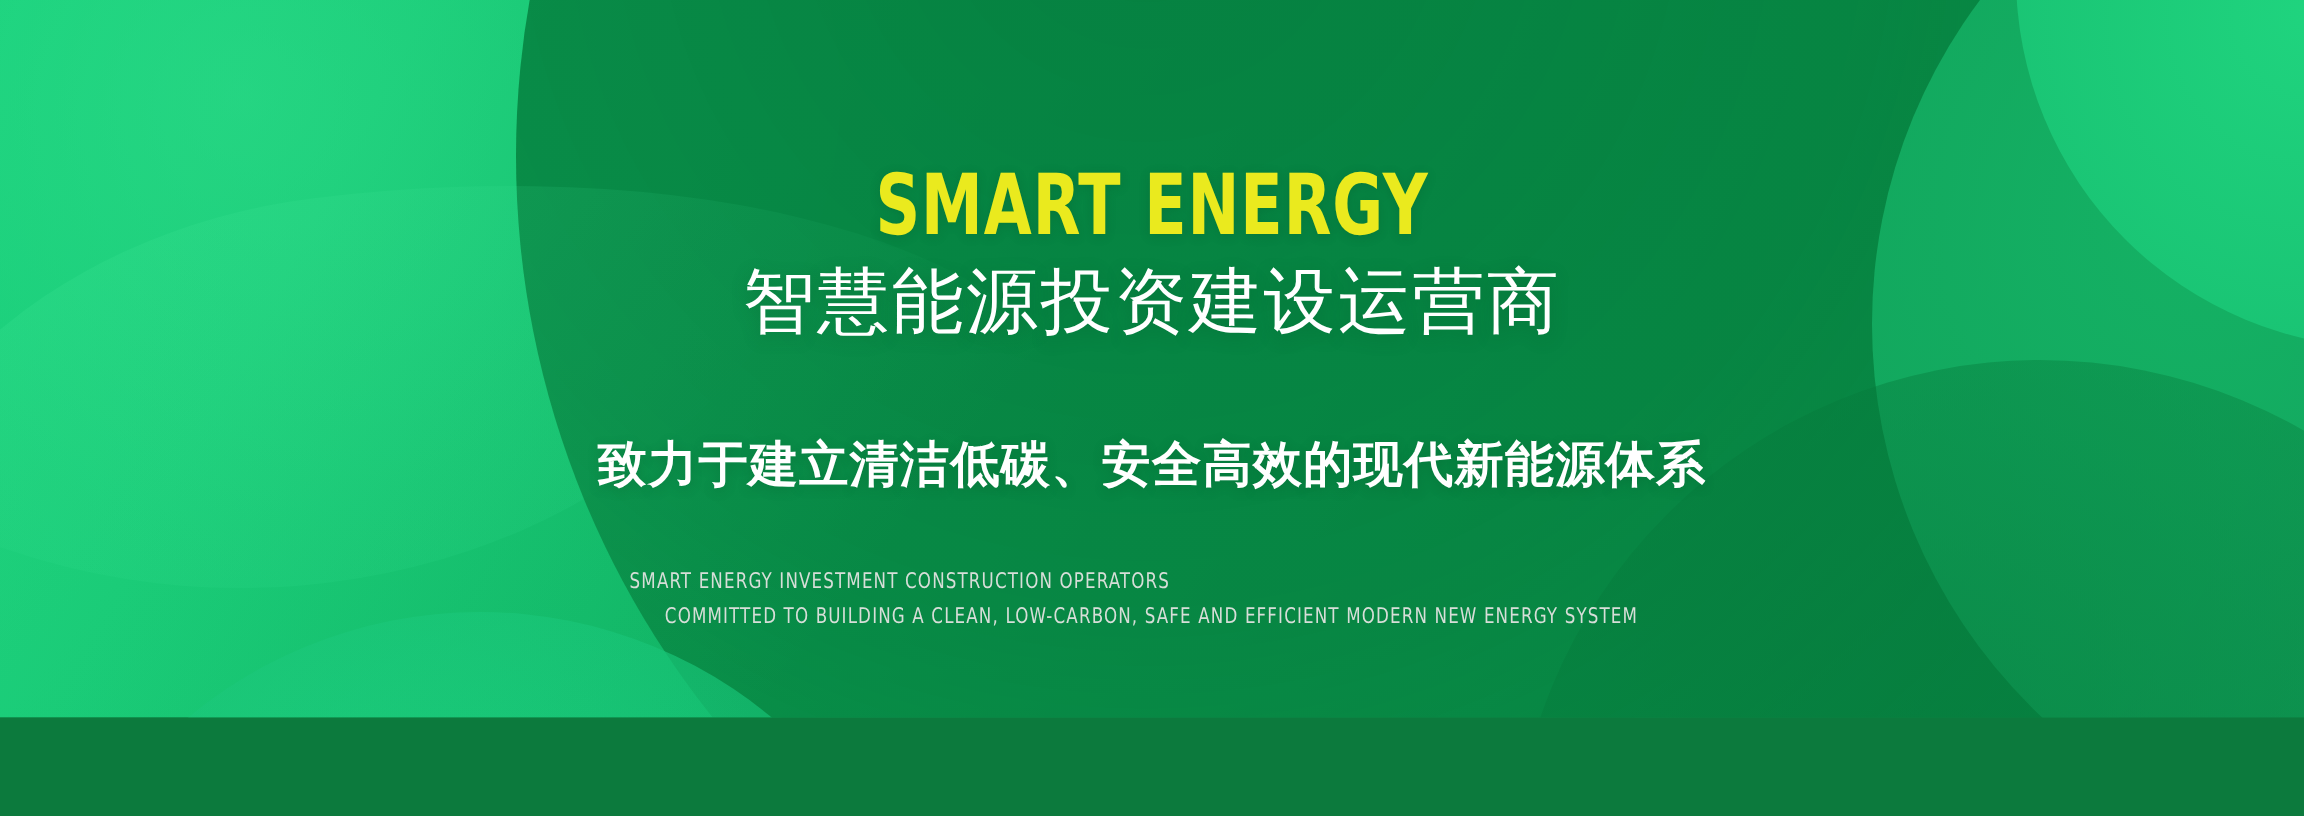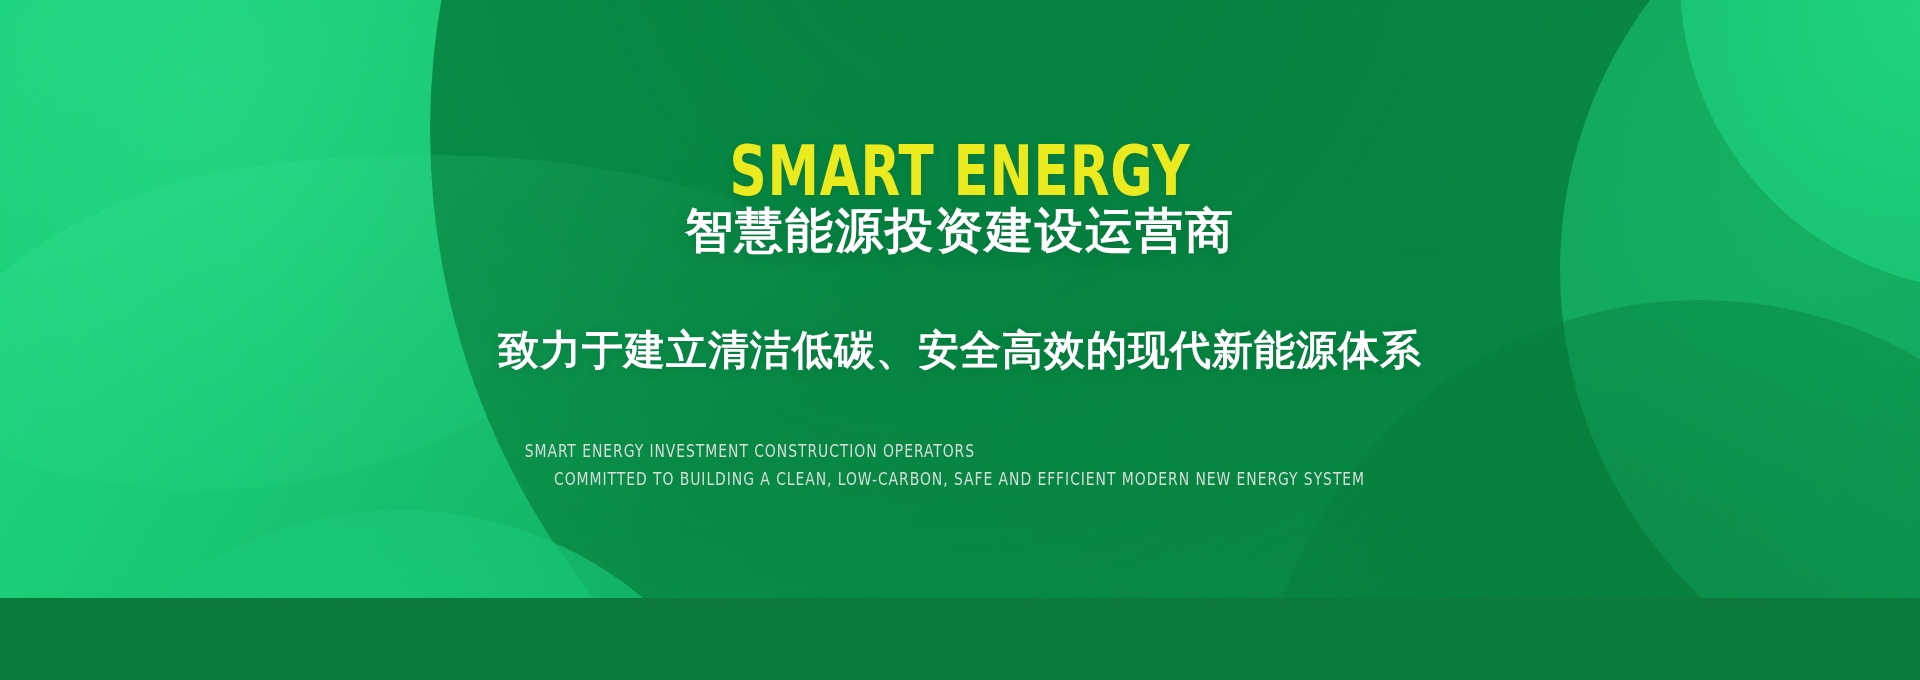--- a/index.html
+++ b/index.html
@@ -145,34 +145,34 @@
     line-height: 1;
     letter-spacing: 1px;
     color: #eaea1e;
     transform: scaleX(0.82);
     transform-origin: center center;
     white-space: nowrap;
     text-shadow: 0 2px 10px rgba(0,60,25,0.18);
   }
 
   .title-cn {
-    margin-top: 0;
+    margin-top: 14px;
     font-family: "Liberation Sans", "DejaVu Sans", sans-serif;
-    font-weight: bold;
-    font-size: 48px;
+    font-weight: normal;
+    font-size: 60px;
     line-height: 1.05;
     letter-spacing: 2px;
     color: #ffffff;
     white-space: nowrap;
     text-shadow: 0 3px 14px rgba(0,70,30,0.26);
   }
 
   .subtitle-cn {
     margin-top: 40px;
-    font-family: Liberation Mono, monospace;
+    font-family: Liberation Sans, sans-serif;
     font-weight: bold;
     font-size: 41px;
     line-height: 1.2;
     letter-spacing: 1px;
     color: #ffffff;
     white-space: nowrap;
     text-shadow: 0 2px 10px rgba(0,70,30,0.22);
   }
 
   .sub-en-group {

